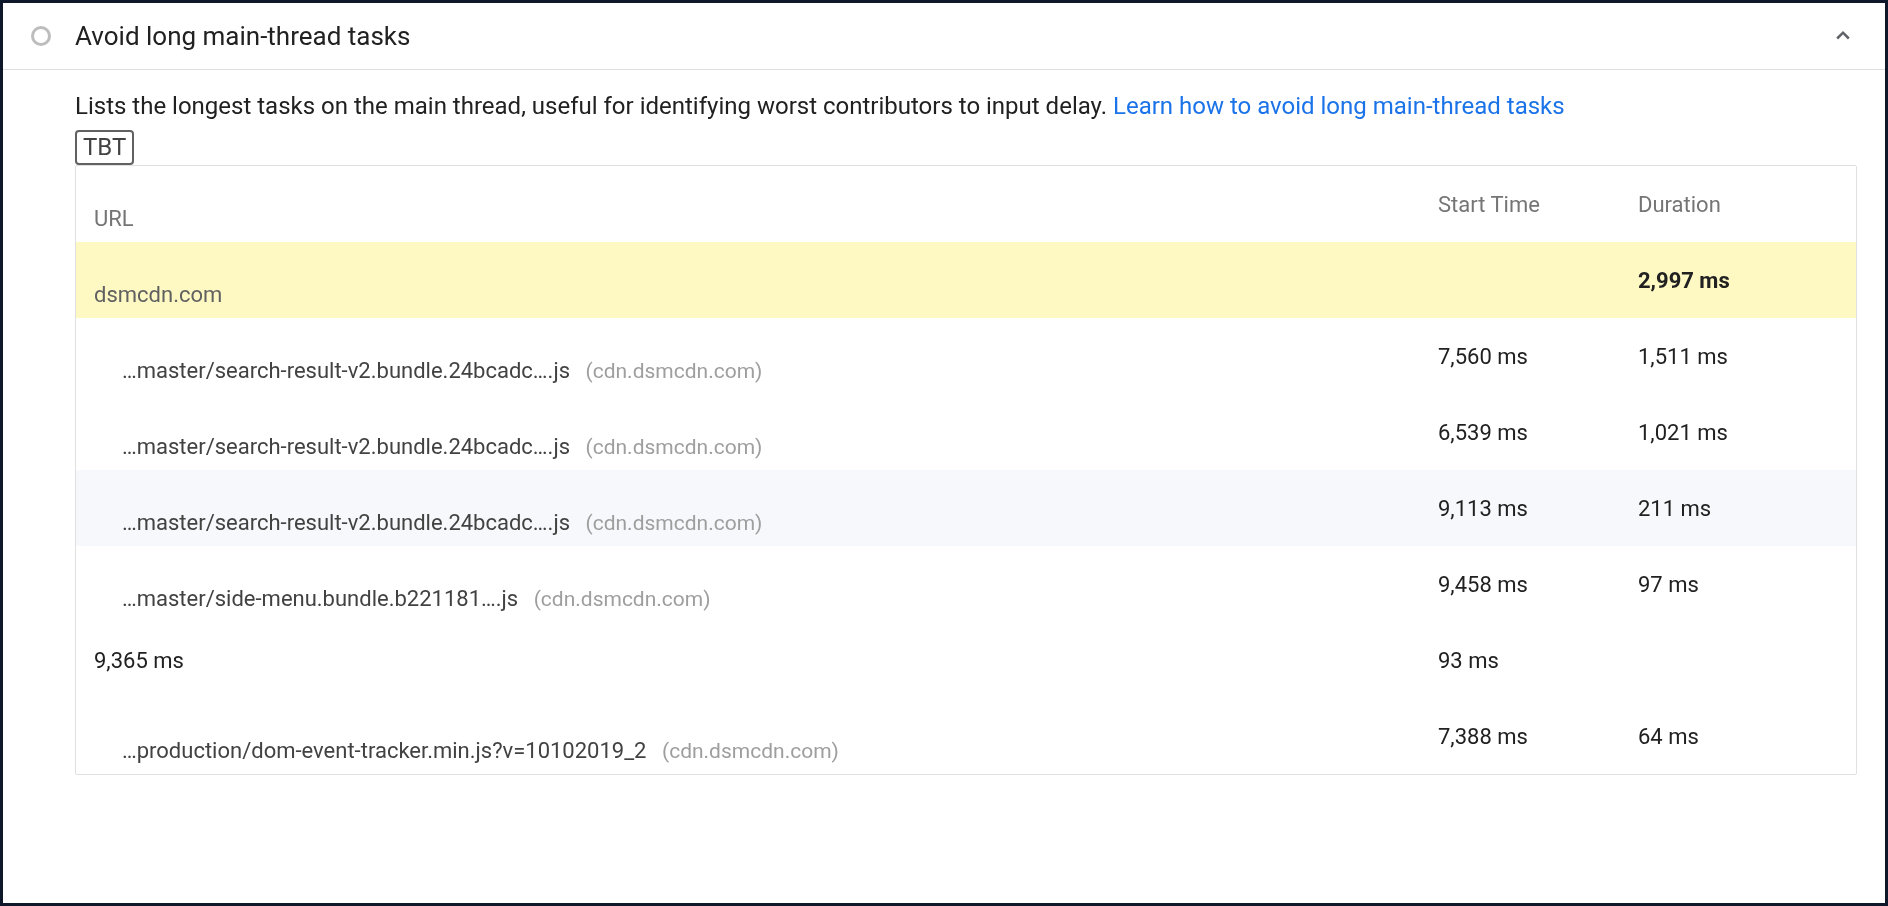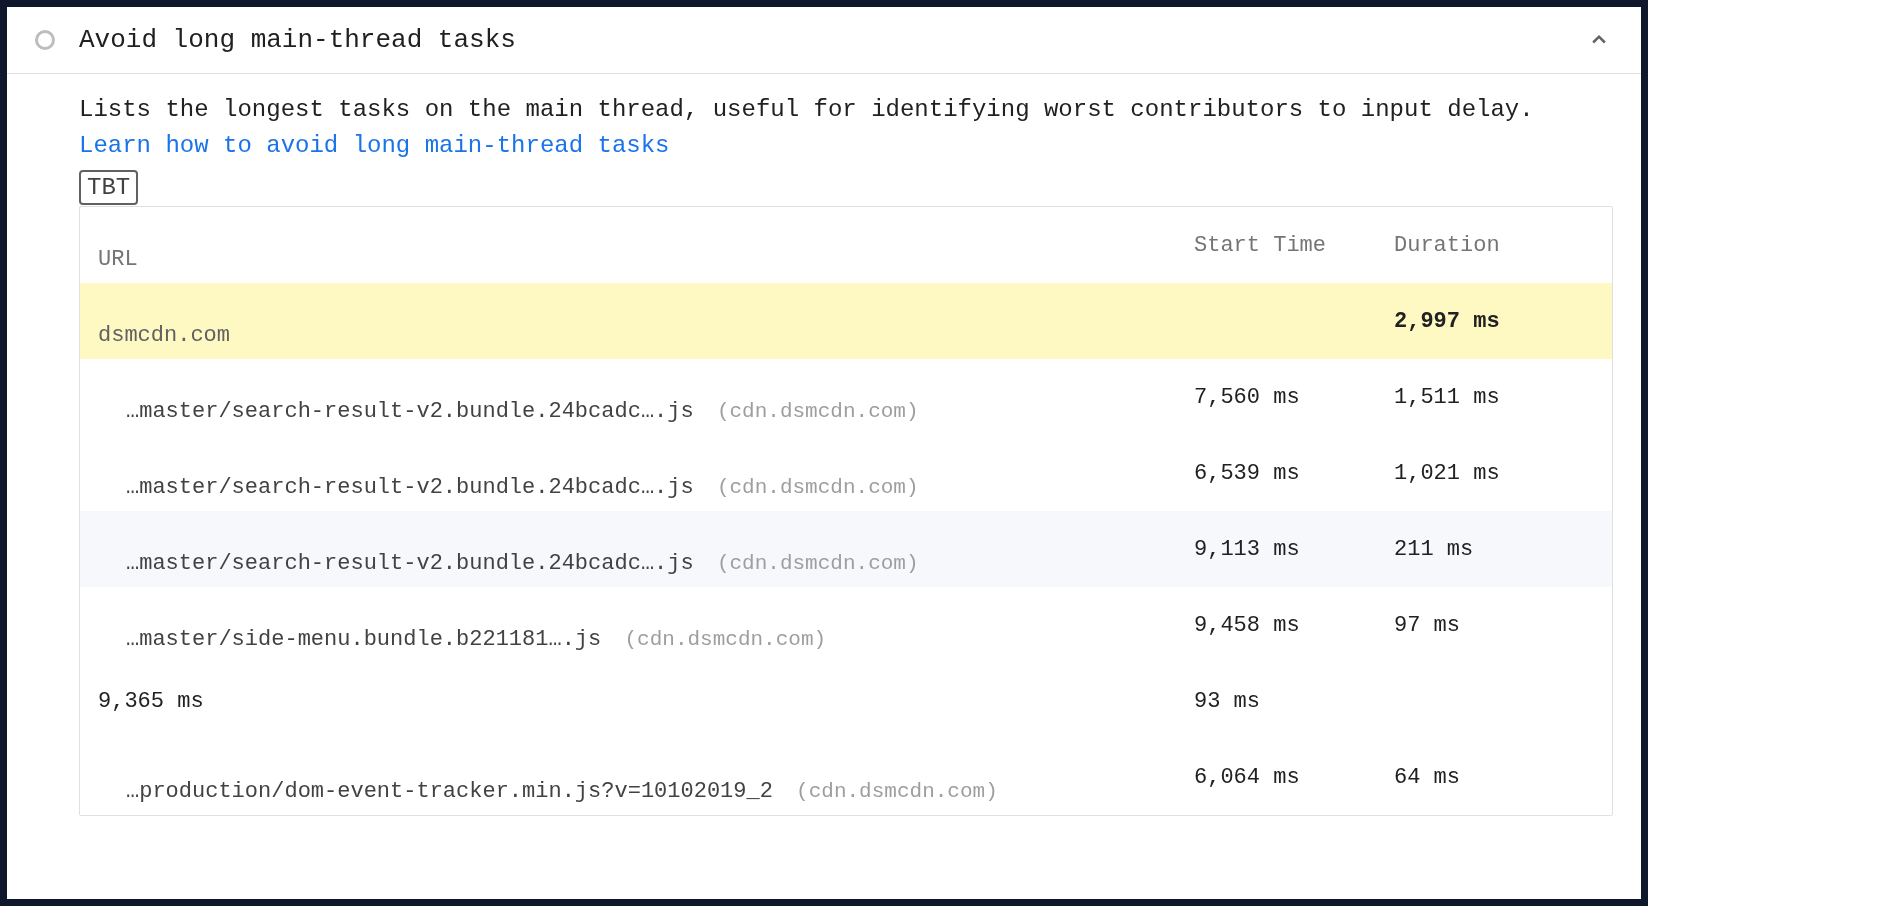--- a/index.html
+++ b/index.html
@@ -5,26 +5,25 @@
   * { box-sizing: border-box; }
   html, body {
     margin: 0;
     padding: 0;
     font-family: Roboto, "Helvetica Neue", Arial, sans-serif;
     font-size: 22px;
     color: #212121;
     background: #fff;
   }
   .wrap {
-    border: 7px solid #0f172a;
-    width: 1648px;
+    border: 3px solid #0f172a;
+    width: 1888px;
     height: 906px;
     position: relative;
     overflow: hidden;
-    font-family: Liberation Mono, monospace;
   }
   .audit-header {
     display: flex;
     align-items: center;
     padding: 18px 28px 18px 28px;
     border-bottom: 1px solid #e0e0e0;
     gap: 24px;
   }
   .status-circle {
     width: 20px;
@@ -203,20 +202,20 @@
     <div class="row data">
       <div class="start">9,365 ms</div>
       <div class="dur">93 ms</div>
     </div>
 
     <div class="row data">
       <div class="url-cell">
         <span>…production/dom-event-tracker.min.js?v=10102019_2</span>
         <span class="origin">(cdn.dsmcdn.com)</span>
       </div>
-      <div class="start">6,064 ms</div>
+      <div class="start">7,388 ms</div>
       <div class="dur">64 ms</div>
     </div>
 
   </div>
 </div>
 
 </div>
 
 </body></html>

